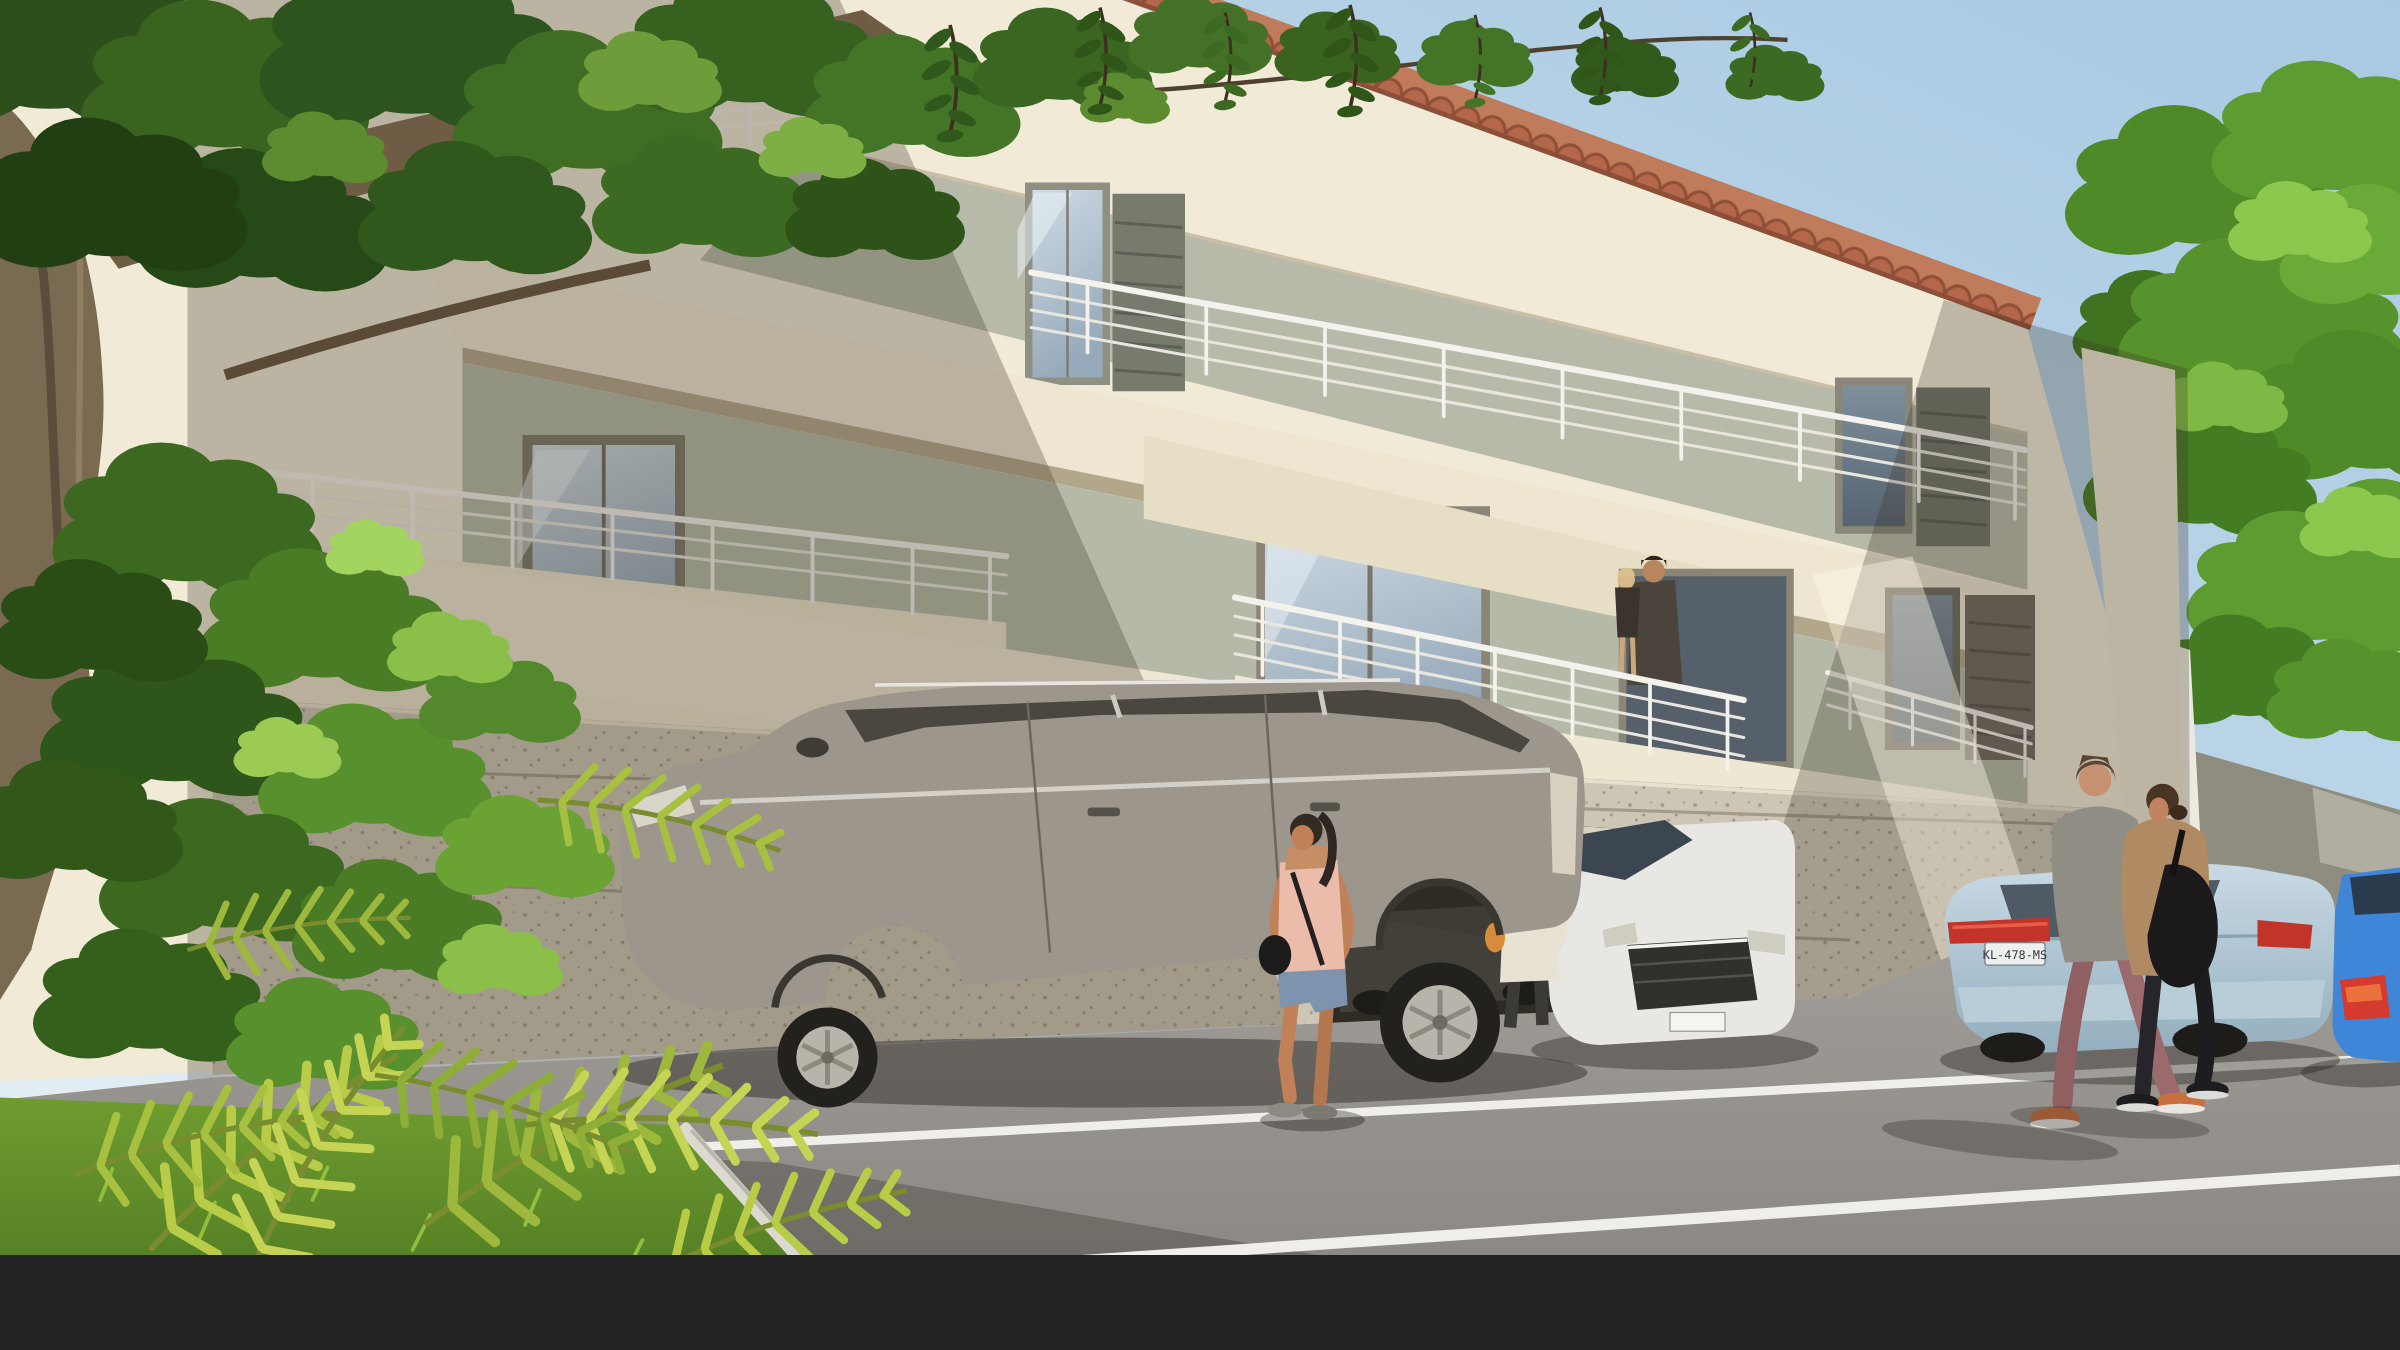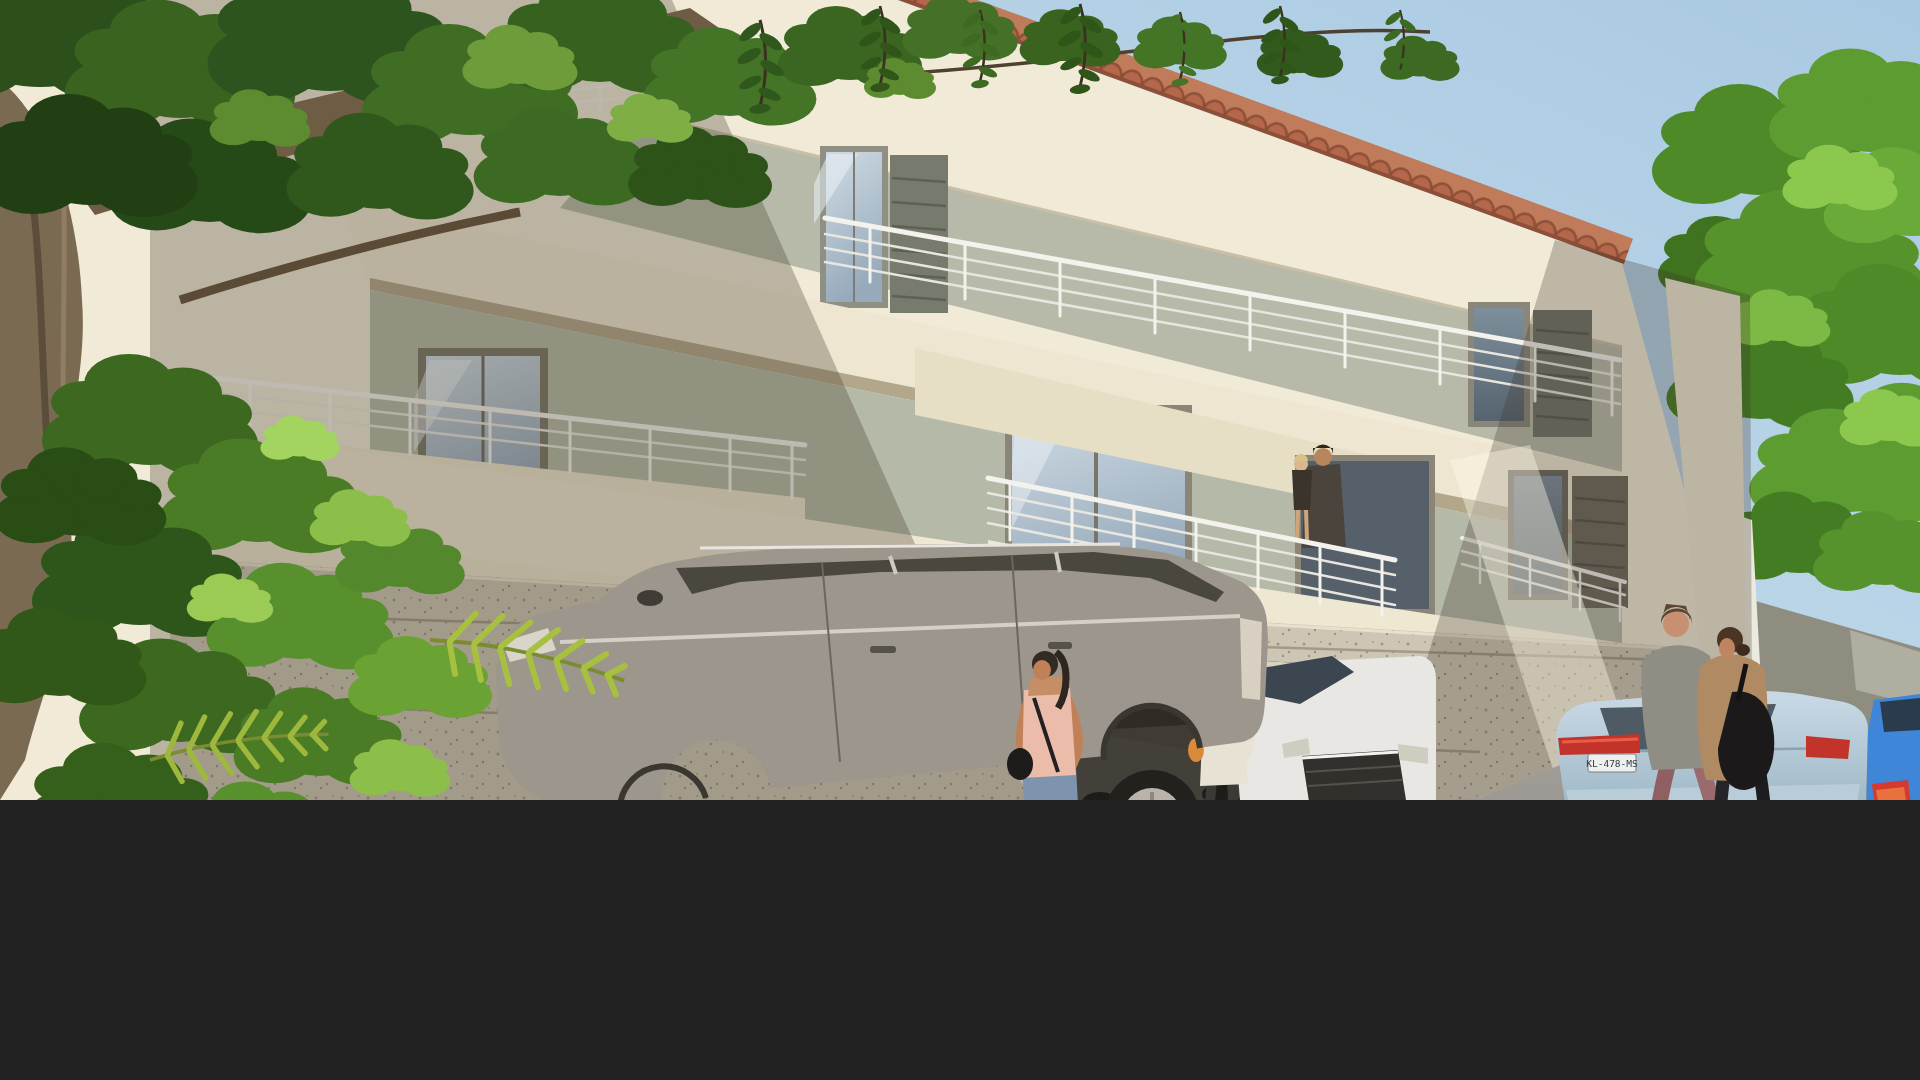--- a/index.html
+++ b/index.html
@@ -1,16 +1,16 @@
 <!DOCTYPE html>
 <html><head>
 <meta charset="utf-8">
 <style>
   html,body{margin:0;padding:0;background:#222;}
-  .stage{width:1920px;height:800px;position:relative;overflow:hidden;
+  .stage{width:1920px;height:1004px;position:relative;overflow:hidden;
          font-family:"DejaVu Sans","Liberation Sans",sans-serif;}
   svg{display:block}
   text{font-family:"DejaVu Sans Mono","Liberation Mono",monospace;}
 </style>
 </head>
 <body>
 
 <div class="stage">
 <svg width="1920" height="1080" viewBox="0 0 1920 1080">
 <defs>

